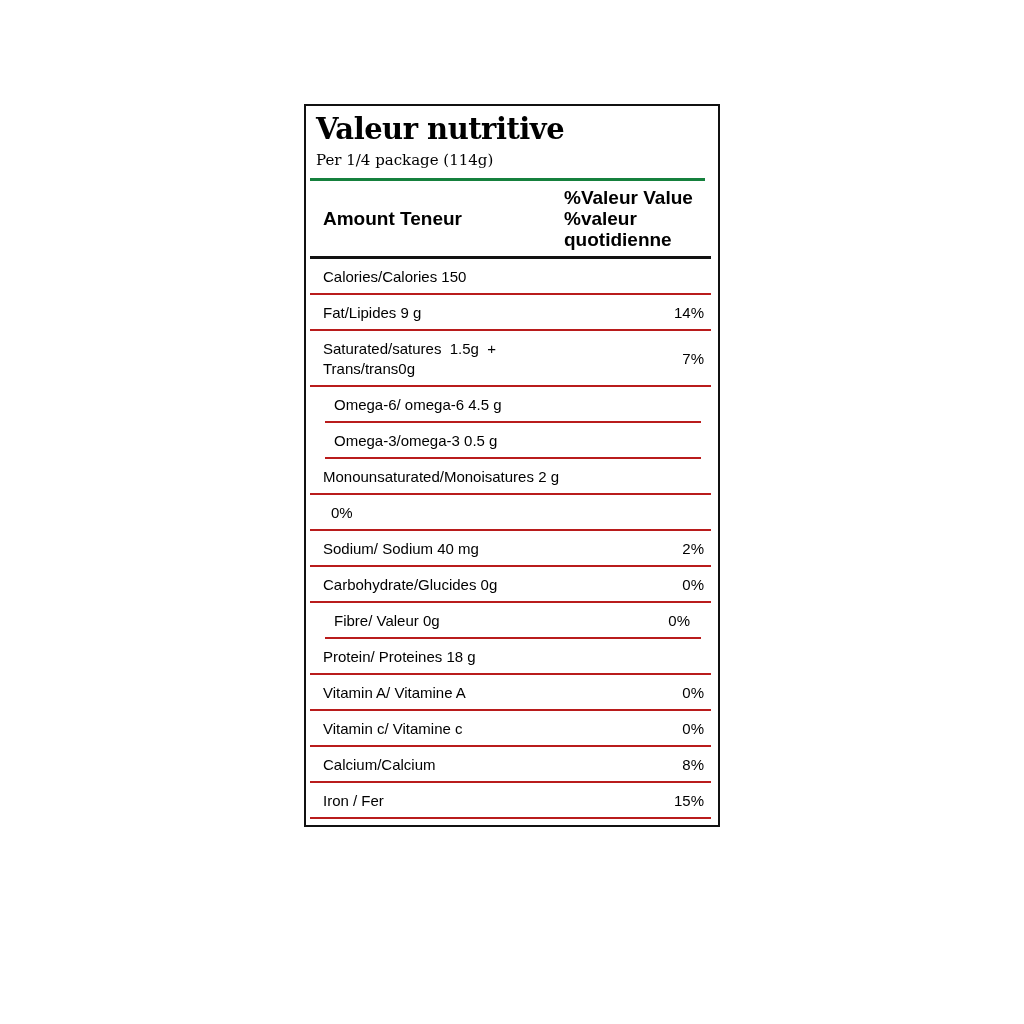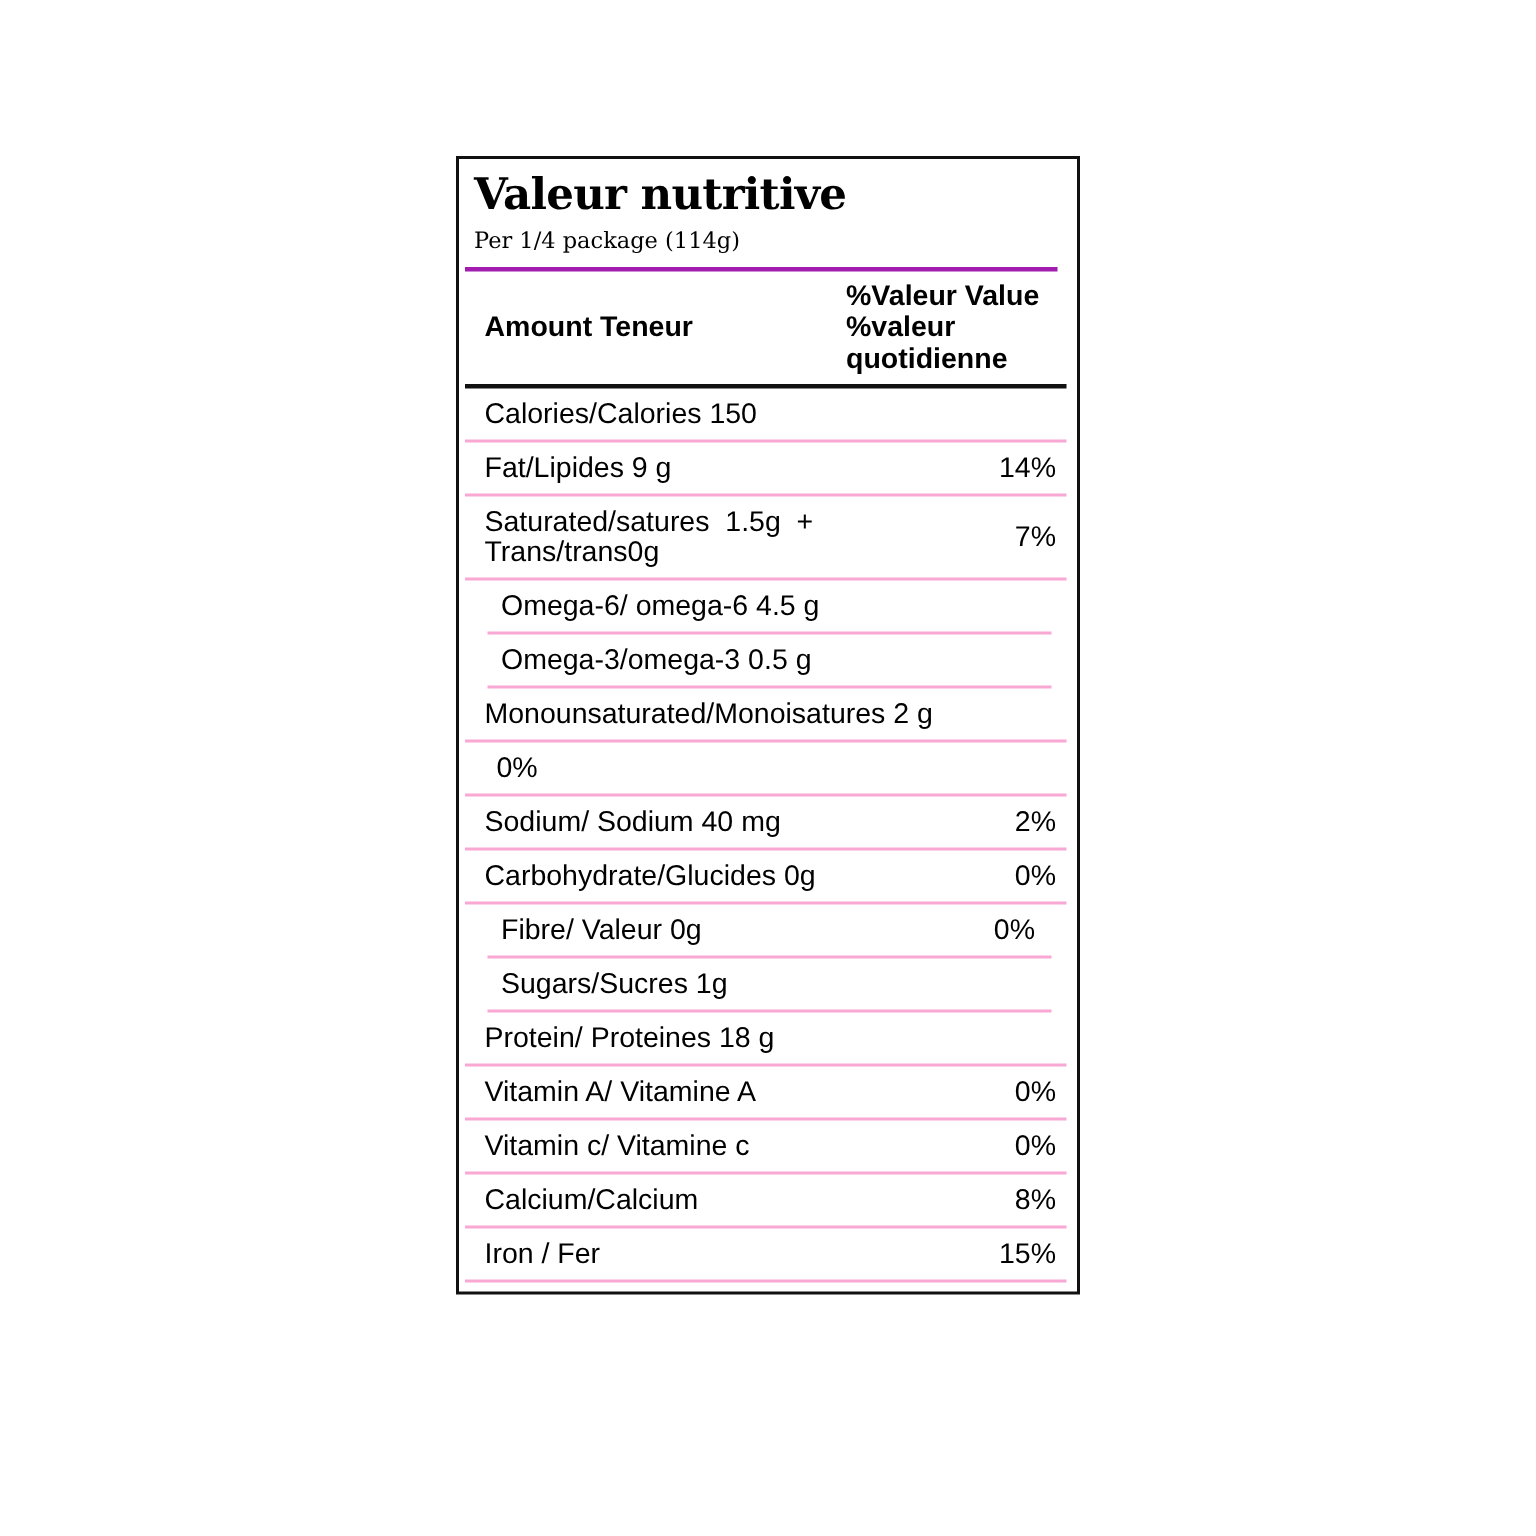--- a/index.html
+++ b/index.html
@@ -22,21 +22,21 @@
     margin: 0 auto;
     position: relative;
     top: 104px;
     border: 2px solid #111111;
     background: #ffffff;
     box-sizing: content-box;
     padding-bottom: 6px;
   }
   .titleblock {
     margin: 0 13px 0 4px;
-    border-bottom: 3px solid #a21caf;
+    border-bottom: 3px solid #15803d;
     padding: 7px 0 6px 6px;
   }
   .title {
     font-family: "DejaVu Serif", serif;
     font-weight: bold;
     font-size: 29px;
     line-height: 33px;
     letter-spacing: -0.5px;
     white-space: nowrap;
   }
@@ -60,23 +60,23 @@
   }
   .dvhead {
     width: 140px;
     white-space: pre-wrap;
   }
   .row {
     display: flex;
     align-items: center;
     justify-content: space-between;
     margin: 0 7px 0 4px;
-    border-bottom: 2px solid #f9a8d4;
+    border-bottom: 2px solid #b91c1c;
     padding: 8px 7px 6px 13px;
-    font-size: 19px;
+    font-size: 15px;
     line-height: 20px;
   }
   .row .rname {
     white-space: pre-wrap;
   }
   .row .rdv {
     white-space: nowrap;
     padding-left: 8px;
   }
   .row.indent {
@@ -138,24 +138,20 @@
           <span class="rdv">2%</span>
         </div>
         <div class="row">
           <span class="rname">Carbohydrate/Glucides 0g</span>
           <span class="rdv">0%</span>
         </div>
         <div class="row indent">
           <span class="rname">Fibre/ Valeur 0g</span>
           <span class="rdv">0%</span>
         </div>
-        <div class="row indent">
-          <span class="rname">Sugars/Sucres 1g</span>
-          <span class="rdv"></span>
-        </div>
         <div class="row">
           <span class="rname">Protein/ Proteines 18 g</span>
           <span class="rdv"></span>
         </div>
         <div class="row">
           <span class="rname">Vitamin A/ Vitamine A</span>
           <span class="rdv">0%</span>
         </div>
         <div class="row">
           <span class="rname">Vitamin c/ Vitamine c</span>

